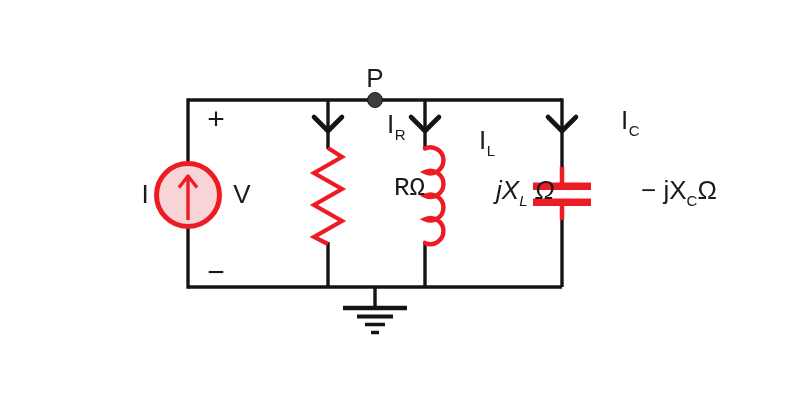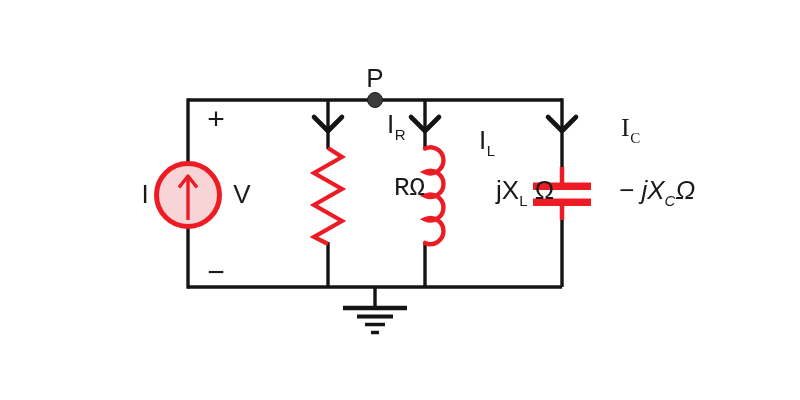--- a/index.html
+++ b/index.html
@@ -82,21 +82,21 @@
   <span class="lbl fs26" style="left:375px;top:78px;">P</span>
   <span class="lbl fs30" style="left:216px;top:119px;">+</span>
   <span class="lbl fs30" style="left:216px;top:272px;">−</span>
   <span class="lbl fs26" style="left:145px;top:194px;">I</span>
   <span class="lbl fs26" style="left:242px;top:194px;">V</span>
 
   <span class="lbl-left fs26" style="left:339px;top:124px;"><span class="base">I</span><span class="sub">R</span></span>
 
   <span class="lbl-left fs26" style="left:431px;top:140px;"><span class="base">I</span><span class="sub">L</span></span>
 
-  <span class="lbl-left fs26" style="left:573px;top:128px;font-family:Liberation Serif, serif;"><span class="base">I</span><span class="sub">C</span></span>
+  <span class="lbl-left fs26" style="left:573px;top:120px;"><span class="base">I</span><span class="sub">C</span></span>
 
   <span class="lbl-left fs26" style="left:346px;top:188px;font-family:Liberation Mono, monospace;"><span>RΩ</span><span class="sub"></span><span></span></span>
 
-  <span class="lbl-left fs26" style="left:448px;top:190px;"><span>jX</span><span class="sub">L</span><span> Ω</span></span>
+  <span class="lbl-left fs26" style="left:448px;top:190px;font-style:italic;"><span>jX</span><span class="sub">L</span><span> Ω</span></span>
 
-  <span class="lbl-left fs26" style="left:571px;top:190px;font-style:italic;"><span>− jX</span><span class="sub">C</span><span>Ω</span></span>
+  <span class="lbl-left fs26" style="left:593px;top:190px;"><span>− jX</span><span class="sub">C</span><span>Ω</span></span>
 
 </div>
 
 </body></html>

